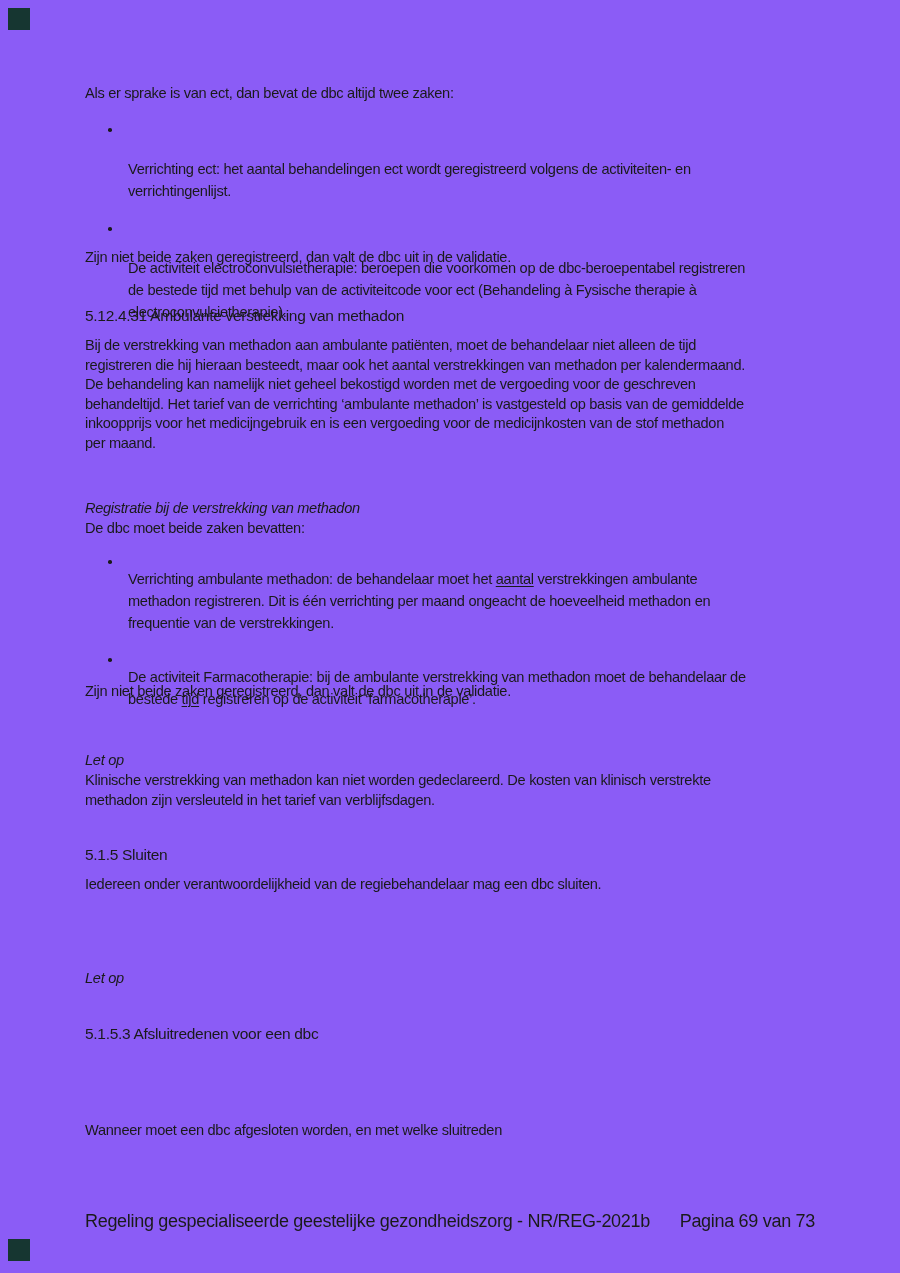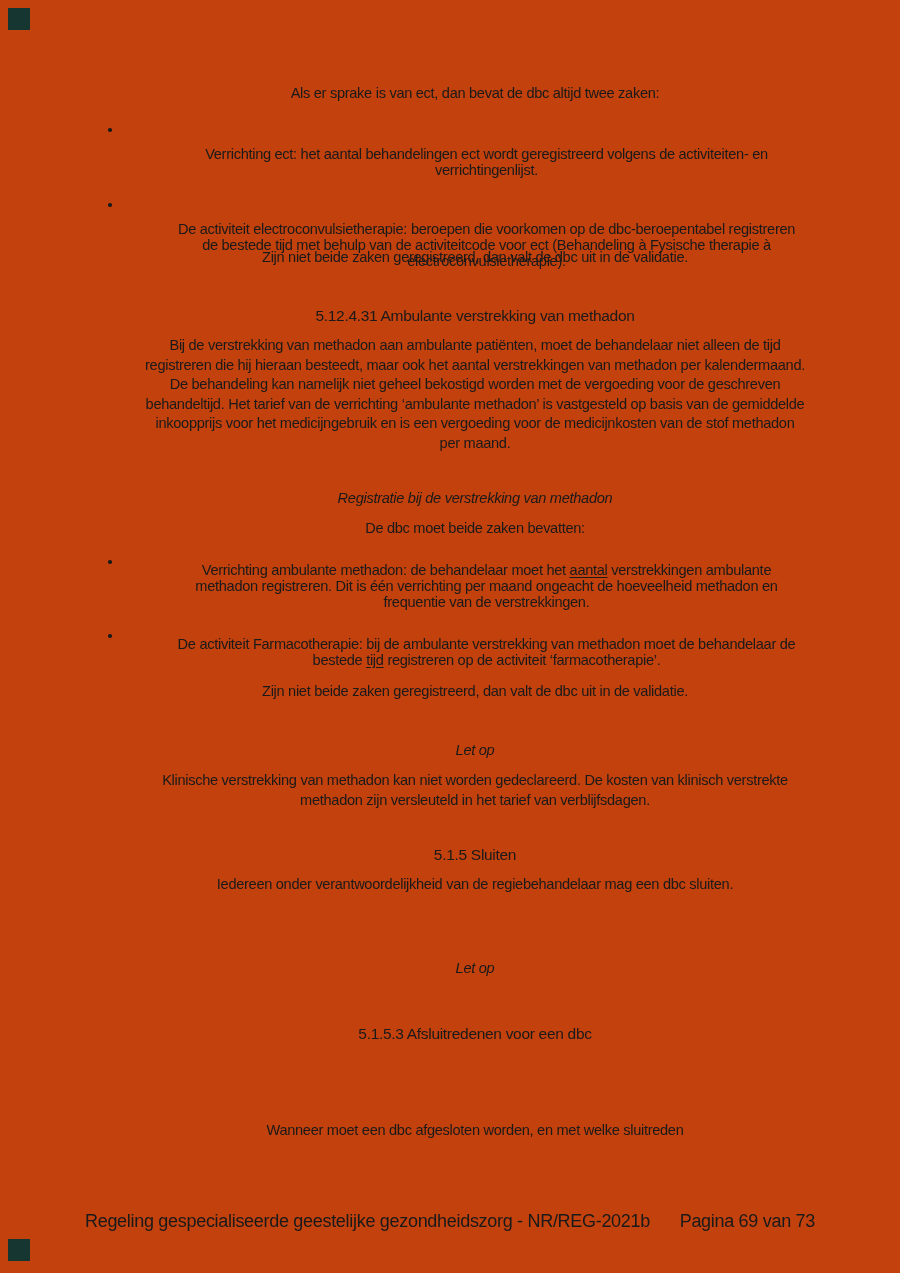--- a/index.html
+++ b/index.html
@@ -1,52 +1,51 @@
 <!DOCTYPE html>
 <html><head>
 <meta charset="utf-8">
 <style>
   html, body { margin: 0; padding: 0; background: #ffffff; }
   .page {
     position: relative;
     width: 900px;
     height: 1273px;
-    background: #c2410c;
+    background: #8b5cf6;
     font-family: "Liberation Sans", "DejaVu Sans", sans-serif;
     color: #1a1a1a;
     overflow: hidden;
-    text-align: center;
   }
   .corner {
     position: absolute;
     left: 8px;
     width: 22px;
     height: 22px;
     background: #163631;
   }
   .corner.top { top: 8px; }
   .corner.bottom { top: 1239px; }
   .block {
     position: absolute;
     left: 85px;
     width: 780px;
     font-size: 14.6px;
     line-height: 19.6px;
     letter-spacing: -0.3px;
     white-space: pre-line;
   }
   .heading { font-size: 15.5px; }
-  .italic { font-style: italic; }
+  .italic { font-style: italic; margin-top: 10px; }
   .u { text-decoration: underline; text-underline-offset: 2px; text-decoration-thickness: 1px; }
   .bullet-list { position: absolute; left: 85px; width: 760px; }
   .bullet-item {
     position: relative;
     padding-left: 43px;
     font-size: 14.6px;
-    line-height: 16px;
+    line-height: 22px;
     letter-spacing: -0.3px;
     white-space: pre-line;
   }
   .bullet-item + .bullet-item { margin-top: 11px; }
   .dot {
     position: absolute;
     left: 23px;
     top: 14px;
     width: 3.6px;
     height: 3.6px;

